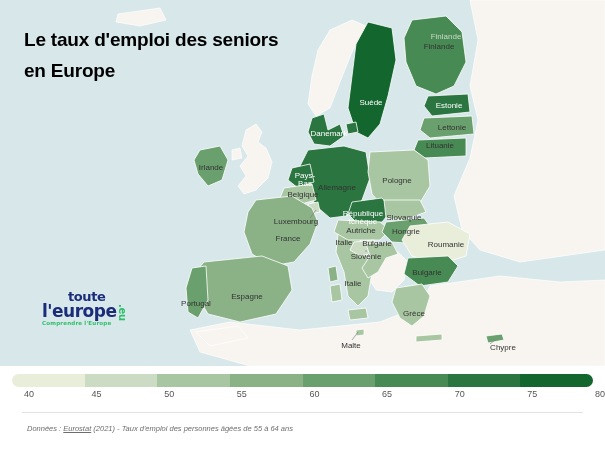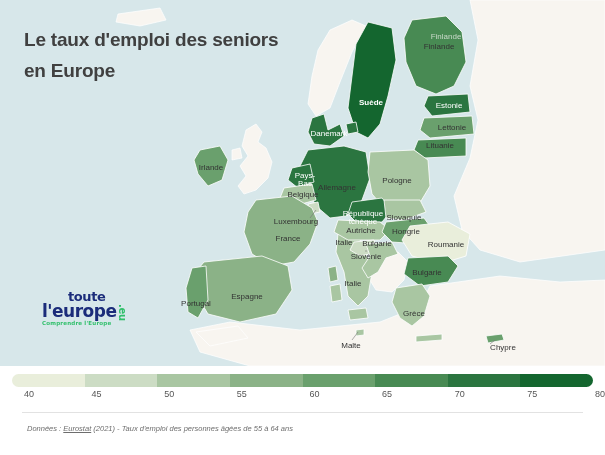--- a/index.html
+++ b/index.html
@@ -14,21 +14,21 @@
   .map-panel{
     position:absolute;left:0;top:0;width:605px;height:366px;
     background:#d7e7ea;overflow:hidden;
   }
   .map-svg{position:absolute;left:0;top:0;width:605px;height:366px;display:block;}
 
   
   .title{
     position:absolute;left:24px;top:24px;width:330px;
     font-size:19px;font-weight:bold;line-height:31px;
-    color:#404040;letter-spacing:-0.2px;
+    color:#000000;letter-spacing:-0.2px;
     white-space:pre-line;
     z-index:6;
   }
 
   
   .clabel{
     position:absolute;
     font-size:8px;
     color:#4a4a4a;
     white-space:nowrap;
@@ -158,21 +158,21 @@
         <line x1="316" y1="210" x2="310" y2="218"></line>
         <line x1="366" y1="252" x2="366" y2="250"></line>
         <line x1="495" y1="340" x2="490" y2="344"></line>
       </g>
     </svg>
 
     <div class="title">Le taux d'emploi des seniors
 en Europe</div>
 
     <div id="labels-layer">
-        <div class="clabel light" style="left: 371px; top: 102px; white-space: nowrap; text-align: center; font-weight: bold;">Suède</div>
+        <div class="clabel light" style="left: 371px; top: 102px; white-space: nowrap; text-align: center;">Suède</div>
         <div class="clabel faint" style="left: 446px; top: 36px; white-space: nowrap; text-align: center;">Finlande</div>
         <div class="clabel dark" style="left: 439px; top: 46px; white-space: nowrap; text-align: center;">Finlande</div>
         <div class="clabel light" style="left: 449px; top: 105px; white-space: nowrap; text-align: center;">Estonie</div>
         <div class="clabel dark" style="left: 452px; top: 127px; white-space: nowrap; text-align: center;">Lettonie</div>
         <div class="clabel dark" style="left: 440px; top: 145px; white-space: nowrap; text-align: center;">Lituanie</div>
         <div class="clabel light" style="left: 329px; top: 133px; white-space: nowrap; text-align: center;">Danemark</div>
         <div class="clabel dark" style="left: 211px; top: 167px; white-space: nowrap; text-align: center;">Irlande</div>
         <div class="clabel light two" style="left: 305px; top: 180px; white-space: pre-line; text-align: center;">Pays-
 Bas</div>
         <div class="clabel dark" style="left: 303px; top: 194px; white-space: nowrap; text-align: center;">Belgique</div>

